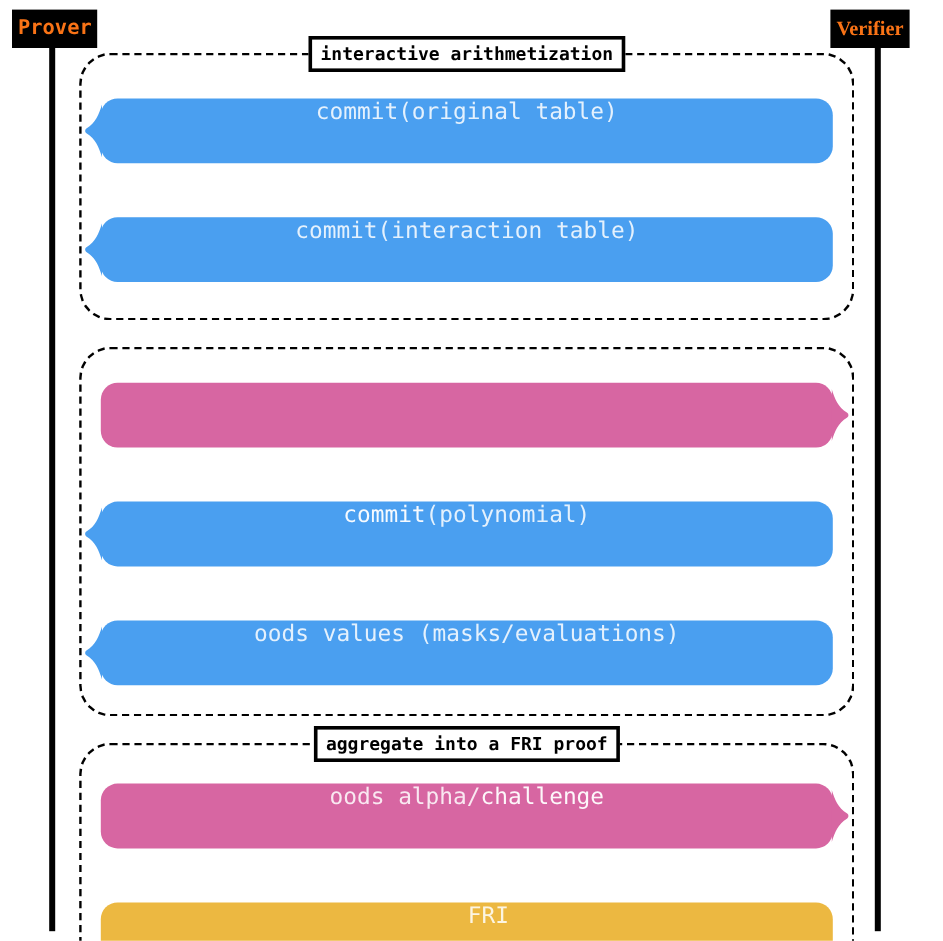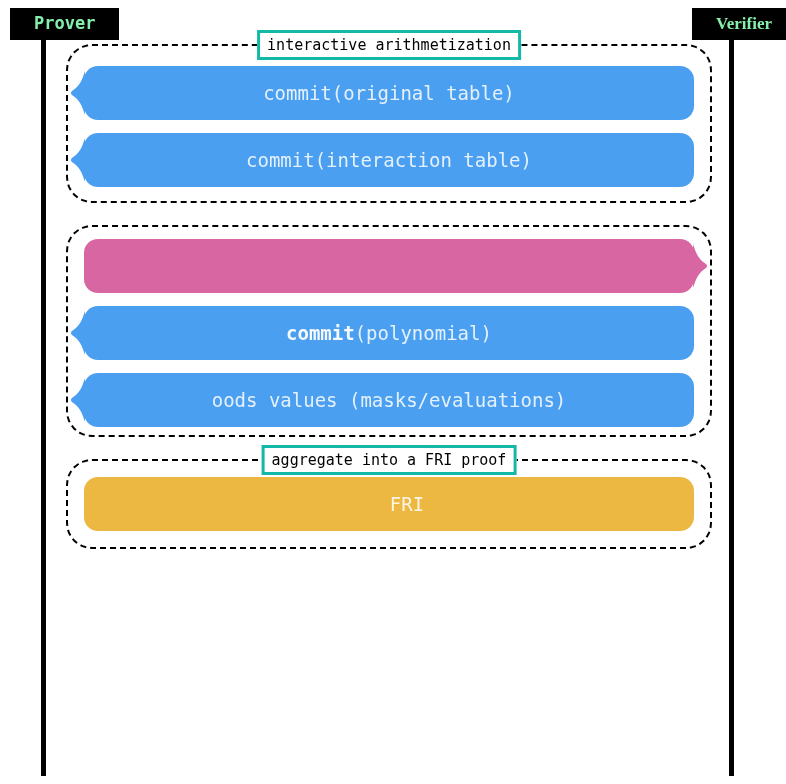--- a/index.html
+++ b/index.html
@@ -1,50 +1,50 @@
 <!DOCTYPE html>
 <html><head>
 <meta charset="utf-8">
 <style>
   html,body{margin:0;padding:0;}
   body{
     width:786px;height:784px;position:relative;background:#ffffff;overflow:hidden;
     font-family:"DejaVu Sans Mono","Liberation Mono",monospace;
   }
   .actor{
-    position:absolute;top:8px;background:#000;color:#86efac;
-    font-weight:bold;font-size:17px;line-height:1;padding:7px 24px 8px;
+    position:absolute;top:8px;background:#000;color:#f97316;
+    font-weight:bold;font-size:17px;line-height:1;padding:7px 5px 8px;
     white-space:nowrap;z-index:3;
   }
   .actor.prover{left:10px;}
   .actor.verifier{left:692px;font-family:Liberation Serif, serif;}
   .lifeline{position:absolute;top:36px;width:5px;height:740px;background:#000;z-index:1;}
   .lifeline.left{left:41px;}
   .lifeline.right{left:729px;}
   .sections{position:absolute;left:66px;top:44px;width:646px;z-index:2;}
   .phase{
     position:relative;border:2px dashed #000;border-radius:26px;
     margin-bottom:22px;background:transparent;box-sizing:border-box;
   }
   .phase:last-child{margin-bottom:0;}
   .phase-title{
     position:absolute;top:-16px;left:50%;transform:translateX(-50%);
-    background:#fff;border:3px solid #14b8a6;padding:2px 7px;
-    font-size:15px;font-weight:normal;line-height:1.35;white-space:nowrap;z-index:4;
+    background:#fff;border:3px solid #000000;padding:2px 7px;
+    font-size:15px;font-weight:bold;line-height:1.35;white-space:nowrap;z-index:4;
   }
   .msgs{display:flex;flex-direction:column;gap:13px;}
   .phase.p0 .msgs{padding:20px 0 14px;}
   .phase.p1 .msgs{padding:12px 0 8px;}
   .phase.p2 .msgs{padding:16px 0 16px;}
   .msg{
-    position:relative;height:54px;margin:0 16px;border-radius:14px;
-    display:flex;align-items:center;justify-content:center;
+    position:relative;height:54px;margin:16px 16px;border-radius:14px;
+    display:flex;justify-content:center;
     font-size:19px;color:rgba(255,255,255,0.85);
   }
-  .msg .msg-text b{font-weight:bold;color:rgba(255,255,255,0.95);}
+  .msg .msg-text b{font-weight:normal;color:rgba(255,255,255,0.95);}
   .msg.blue{background:var(--blue);}
   .msg.pink{background:var(--pink);}
   .msg.yellow{background:var(--yellow);padding-left:36px;}
   .tail{position:absolute;top:50%;transform:translateY(-50%);display:block;}
   .tail.left{left:-15px;}
   .tail.right{right:-15px;}
 </style>
 </head>
 <body style="--blue: #4a9ff0; --pink: #d766a2; --yellow: #ecb841;">
 
@@ -95,20 +95,26 @@
   <svg width="16" height="44" viewBox="0 0 16 44" class="tail left">
               <path d="M16 0 C13 9 11 15 3 20 C1.6 20.9 1.6 23.1 3 24 C11 29 13 35 16 44 Z" fill="#4a9ff0"></path>
             </svg>
           </div>
 </div>
   </section>
 
   <section class="phase p2">
     <div class="phase-title">aggregate into a FRI proof</div>
     <div class="msgs">
+  <div class="msg pink">
+    <span class="msg-text"><span>oods alpha/</span><b>challenge</b></span>
+  <svg width="16" height="44" viewBox="0 0 16 44" class="tail right">
+              <path d="M0 0 C3 9 5 15 13 20 C14.4 20.9 14.4 23.1 13 24 C5 29 3 35 0 44 Z" fill="#d766a2"></path>
+            </svg>
+          </div>
 
   <div class="msg yellow">
     <span class="msg-text"><span>FRI</span></span>
   </div>
 </div>
   </section>
 </div>
 </div>
 
 </body></html>

